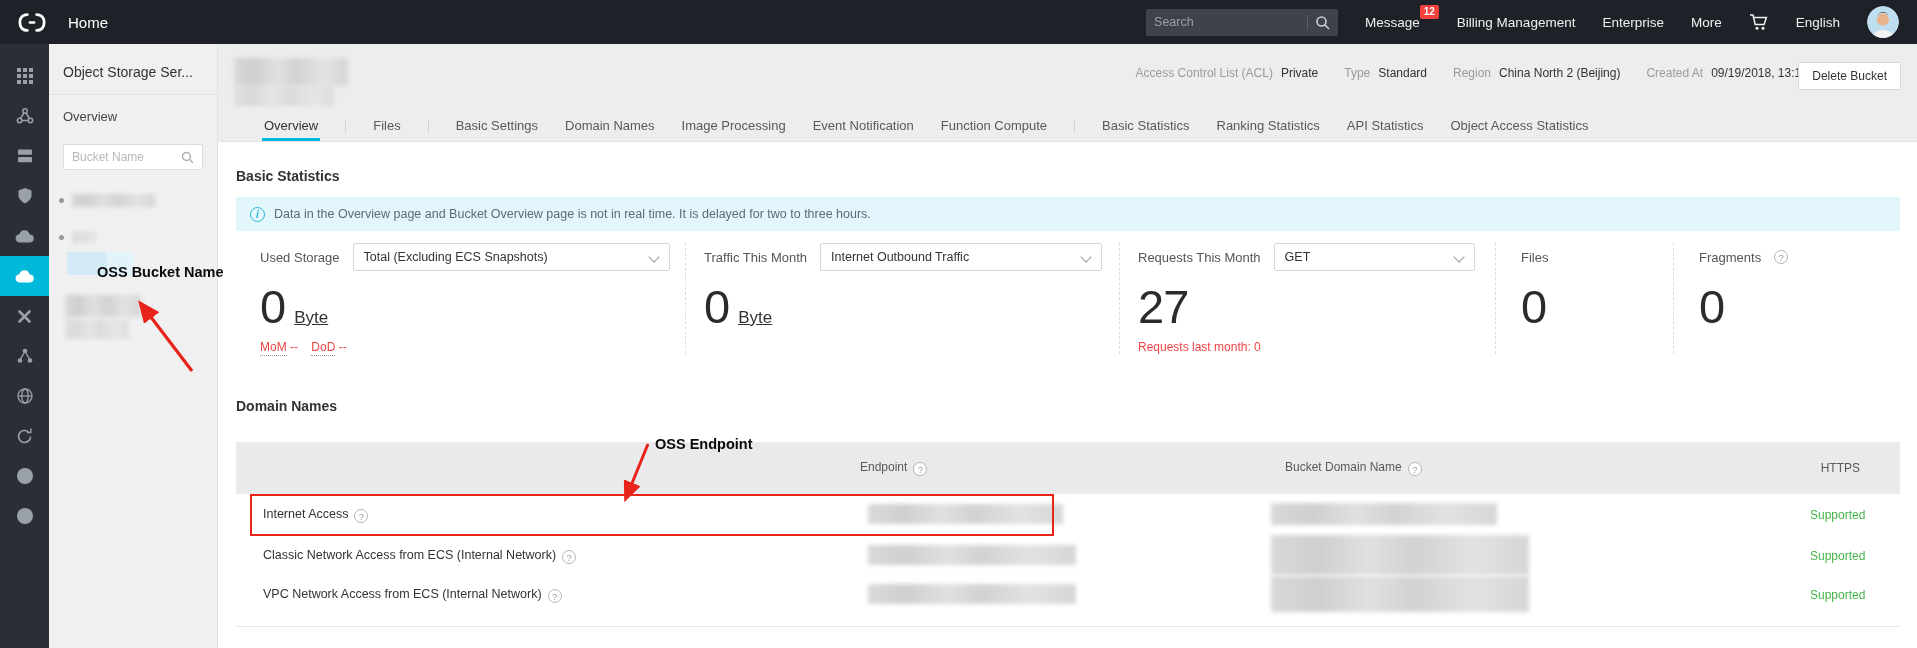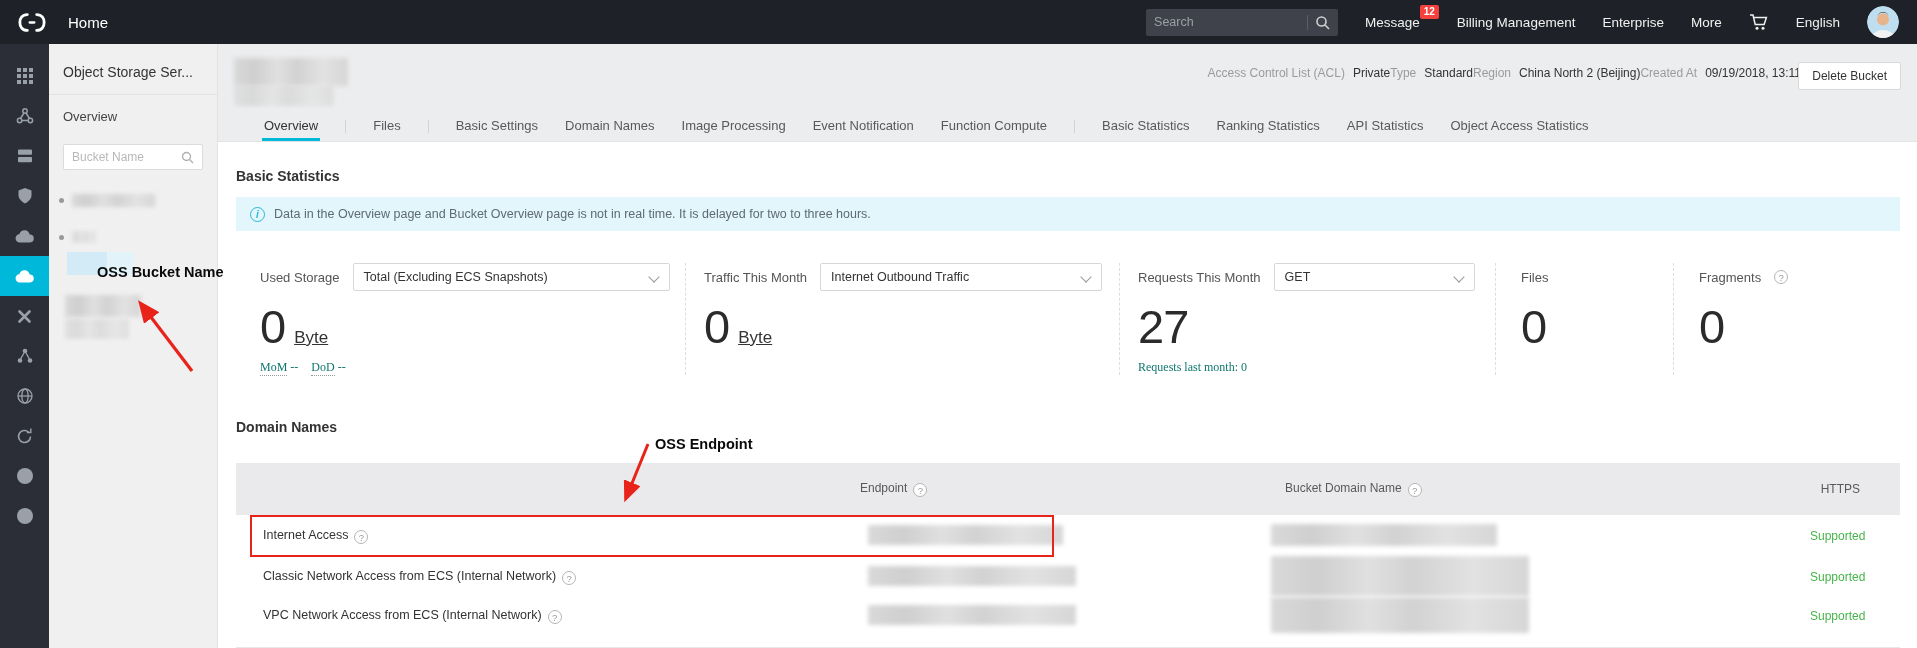--- a/index.html
+++ b/index.html
@@ -43,53 +43,53 @@
 
   
   .blur { background:linear-gradient(90deg,#d9d9d9 0%,#cfcfcf 18%,#e0e0e0 38%,#d2d2d2 55%,#e2e2e2 78%,#d6d6d6 100%); filter:blur(2px); border-radius:1px; }
   .blur.light { opacity:.65; }
 
   
   .main { position:absolute; left:218px; top:44px; right:0; bottom:0; background:#fff; }
   .main-header { height:98px; background:#ecedef; border-bottom:1px solid #e3e3e3; position:relative; }
   .title-blur1 { position:absolute; left:16px; top:14px; width:114px; height:28px; }
   .title-blur2 { position:absolute; left:16px; top:42px; width:100px; height:20px; }
-  .meta-row { position:absolute; top:22px; right:116px; display:flex; align-items:center; font-size:12px; white-space:nowrap; }
+  .meta-row { position:absolute; top:22px; right:110px; display:flex; gap:26px; align-items:center; font-size:12px; white-space:nowrap; }
   .meta-pair { display:flex; gap:8px; }
   .meta-label { color:#9b9b9b; }
   .meta-value { color:#333; }
   .delete-btn { position:absolute; top:18px; right:16px; height:28px; padding:0 13px; background:#fff; border:1px solid #d9d9d9; border-radius:2px; font-size:12px; color:#333; line-height:26px; cursor:pointer; }
 
   .tabs { position:absolute; left:0; right:0; bottom:0; height:30px; display:flex; align-items:center; padding-left:46px; font-size:13px; color:#595959; }
   .tab { margin-right:27px; position:relative; height:30px; line-height:30px; cursor:pointer; white-space:nowrap; }
   .tab.active { color:#333; }
   .tab.active::after { content:""; position:absolute; left:-2px; right:-2px; bottom:0; height:3px; background:#00b8d9; }
   .tab-sep { width:1px; height:13px; background:#d4d4d4; margin-right:27px; }
 
   .content { padding:0 17px 0 18px; }
   .section-title { font-size:14px; font-weight:bold; color:#333; }
   .t-basic { margin-top:26px; }
   .notice { margin-top:13px; height:34px; background:#e2f6fc; display:flex; align-items:center; padding:0 14px; font-size:12.5px; color:#5f6a73; gap:9px; }
   .info-icon { width:15px; height:15px; border-radius:50%; border:1px solid #29b6d8; color:#29b6d8; font-size:10px; line-height:13px; text-align:center; flex:none; font-style:italic; font-weight:bold; }
 
-  .stats { display:flex; margin-top:32px;justify-content:flex-end; }
+  .stats { display:flex; margin-top:12px;justify-content:flex-end; }
   .stat { padding-left:18px; }
   .stat1 { width:449px; padding-left:24px; }
   .stat2 { width:434px; border-left:1px dashed #ddd; }
   .stat3 { width:376px; border-left:1px dashed #ddd; }
   .stat4 { width:178px; border-left:1px dashed #ddd; padding-left:25px; }
   .stat5 { flex:1; border-left:1px dashed #ddd; padding-left:25px; }
   .stat-head { display:flex; align-items:center; gap:13px; height:28px; font-size:13px; color:#555; }
   .select { height:28px; background:#fff; border:1px solid #d7d7d7; border-radius:2px; display:flex; align-items:center; padding:0 26px 0 10px; font-size:12.5px; color:#333; position:relative; cursor:pointer; white-space:nowrap; }
   .select::after { content:""; position:absolute; right:11px; top:9px; width:7px; height:7px; border-right:1px solid #999; border-bottom:1px solid #999; transform:rotate(45deg); }
   .sel1 { width:317px; } .sel2 { width:282px; } .sel3 { width:201px; }
   .stat-value { margin-top:12px; display:flex; align-items:baseline; color:#2b2b2b; }
   .num { font-size:47px; line-height:1; letter-spacing:-1px; }
   .unit { font-size:17px; margin-left:9px; color:#333;text-decoration:underline; }
-  .stat-sub { margin-top:10px; font-size:12px; color:#0f766e;font-family:Liberation Serif, serif; }
+  .stat-sub { margin-top:10px; font-size:12px; color:#ef4444; }
   .dotted { border-bottom:1px dotted #9a9a9a; padding-bottom:1px; }
   .sub-gap { display:inline-block; width:10px; }
 
   .t-domain { margin-top:44px; }
   .dn-table { margin-top:28px; border-bottom:1px solid #e8e8e8; padding-bottom:12px; }
   .dn-head { height:52px; background:#eaeaec; display:flex; align-items:center; font-size:12px; color:#595959; }
   .col-label { width:624px; flex:none; }
   .col-ep { width:411px; flex:none; }
   .col-dom { width:539px; flex:none; }
   .col-https { flex:1; text-align:right; padding-right:40px; }

